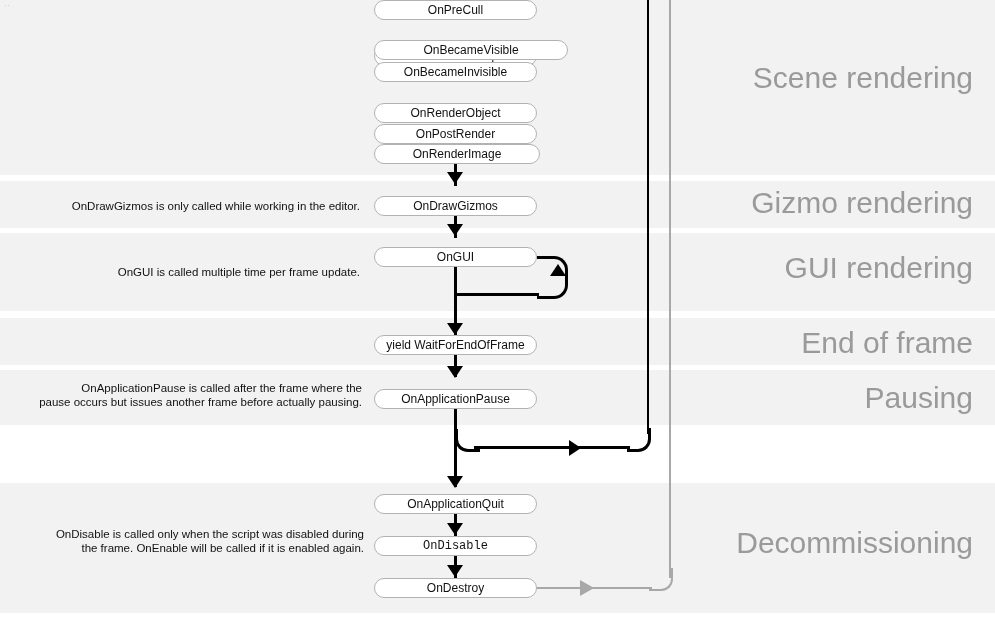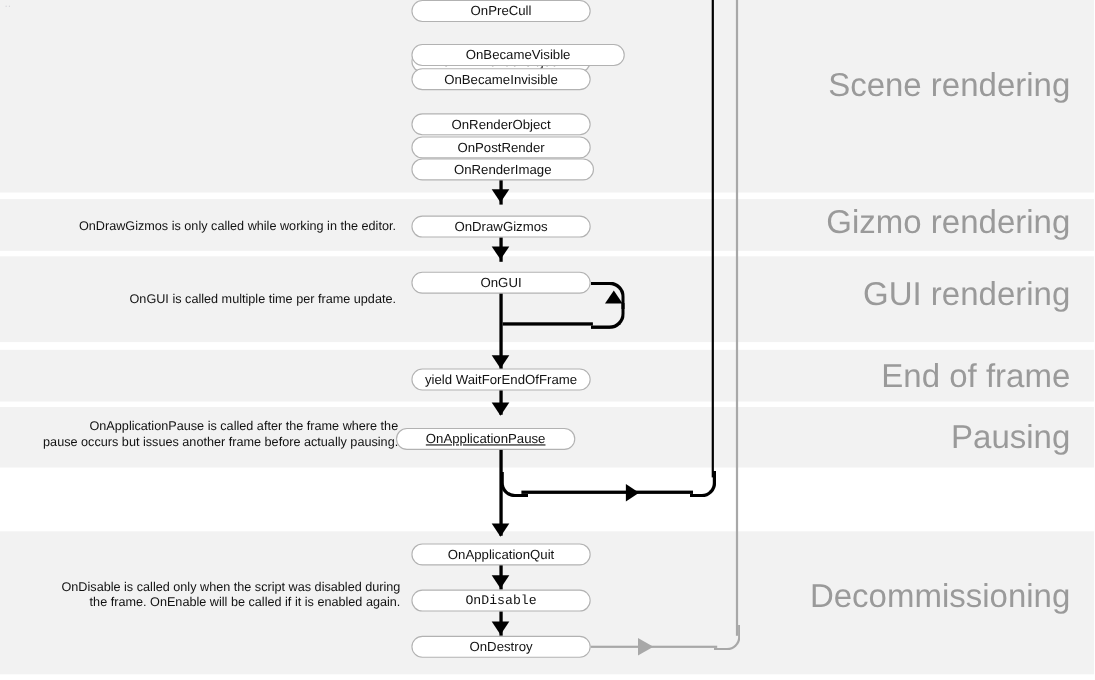--- a/index.html
+++ b/index.html
@@ -220,21 +220,21 @@
   <div class="arrow-up" style="left:550px; top:264px;"></div>
 
   <div class="vline" style="left:454px; top:267px; height:70px;"></div>
   <div class="arrow-down" style="left:447px; top:323px;"></div>
 
   <div class="node" style="left:374px; top:335px; width:163px;">yield WaitForEndOfFrame</div>
 
   <div class="vline" style="left:454px; top:355px; height:22px;"></div>
   <div class="arrow-down" style="left:447px; top:366px;"></div>
 
-  <div class="node" style="left:360px; top:389px; width:163px;text-decoration:underline;">OnApplicationPause</div>
+  <div class="node" style="left:374px; top:389px; width:163px;">OnApplicationPause</div>
 
   <div class="elbow" style="left:455px; top:429px; width:22px; height:20px;
               border-bottom-width:3px; border-left-width:3px;
               border-bottom-left-radius:13px;"></div>
   <div class="hline" style="left:474px; top:446px; width:156px;"></div>
   <div class="arrow-right" style="left:569px; top:440px;"></div>
 
   <div class="vline" style="left:454px; top:409px; height:78px;"></div>
   <div class="arrow-down" style="left:447px; top:476px;"></div>
 

